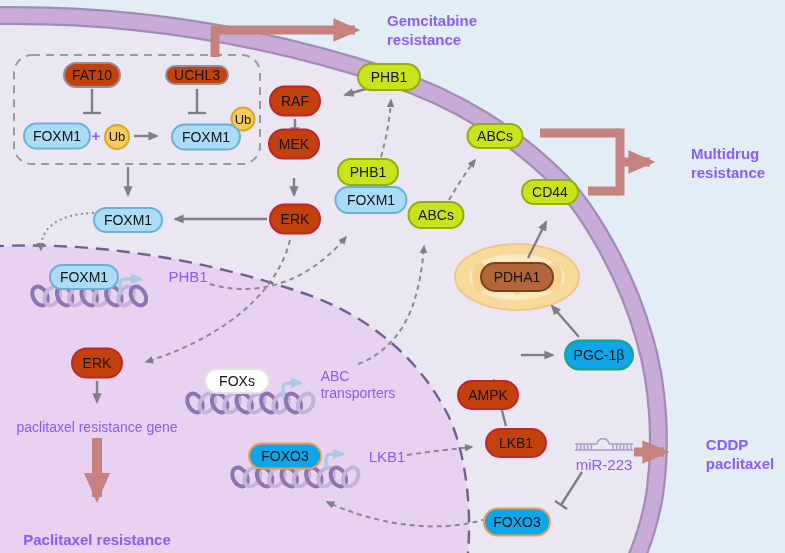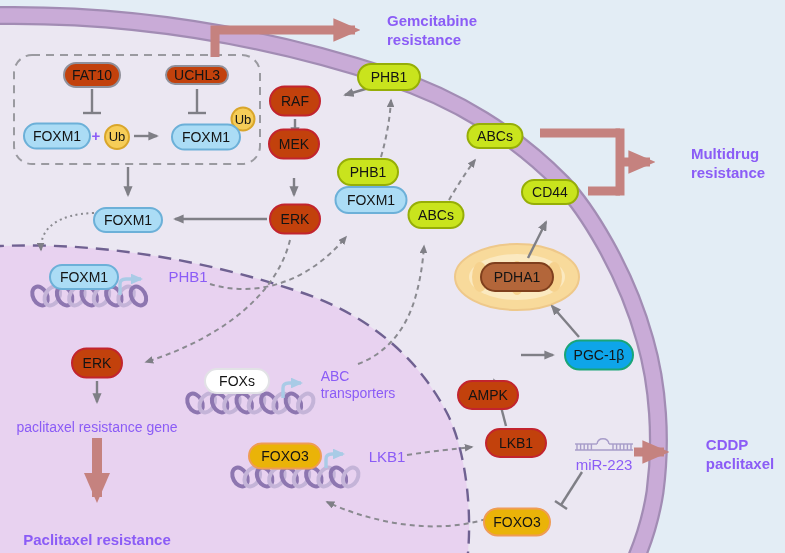--- a/index.html
+++ b/index.html
@@ -9,21 +9,21 @@
   .layer{position:absolute;left:0;top:0;width:785px;height:553px;pointer-events:none;}
   .node{position:absolute;transform:translate(-50%,-50%);display:flex;align-items:center;
         justify-content:center;border-radius:999px;font-size:14px;color:#141414;
         border:2px solid;box-sizing:border-box;line-height:1;white-space:nowrap;padding-bottom:1px;}
   .s-gray  {background:#c2410c;border-color:#90909a;}
   .s-blue  {background:#abdcf5;border-color:#6cb0d8;}
   .s-yellow{background:#f6cd58;border-color:#d9a62b;}
   .s-red   {background:#c2410c;border-color:#c2242e;}
   .s-lime  {background:#c9e41d;border-color:#96ae07;}
   .s-teal  {background:#0ea5e9;border-color:#1aa578;}
-  .s-orange{background:#eab308;border-color:#ef9c55;}
+  .s-orange{background:#0ea5e9;border-color:#ef9c55;}
   .s-white {background:#ffffff;border-color:#e2e2e6;}
   .s-brown {background:#b3663a;border-color:#7f3f1d;}
   .flabel{position:absolute;transform:translate(-50%,-50%);white-space:pre-line;
           text-align:left;color:#8b5cf6;line-height:1.2;font-size:14px;}
   .flabel.bold{font-weight:bold;font-size:15px;line-height:1.25;}
 </style>
 </head>
 <body>
 
 <div class="stage">

